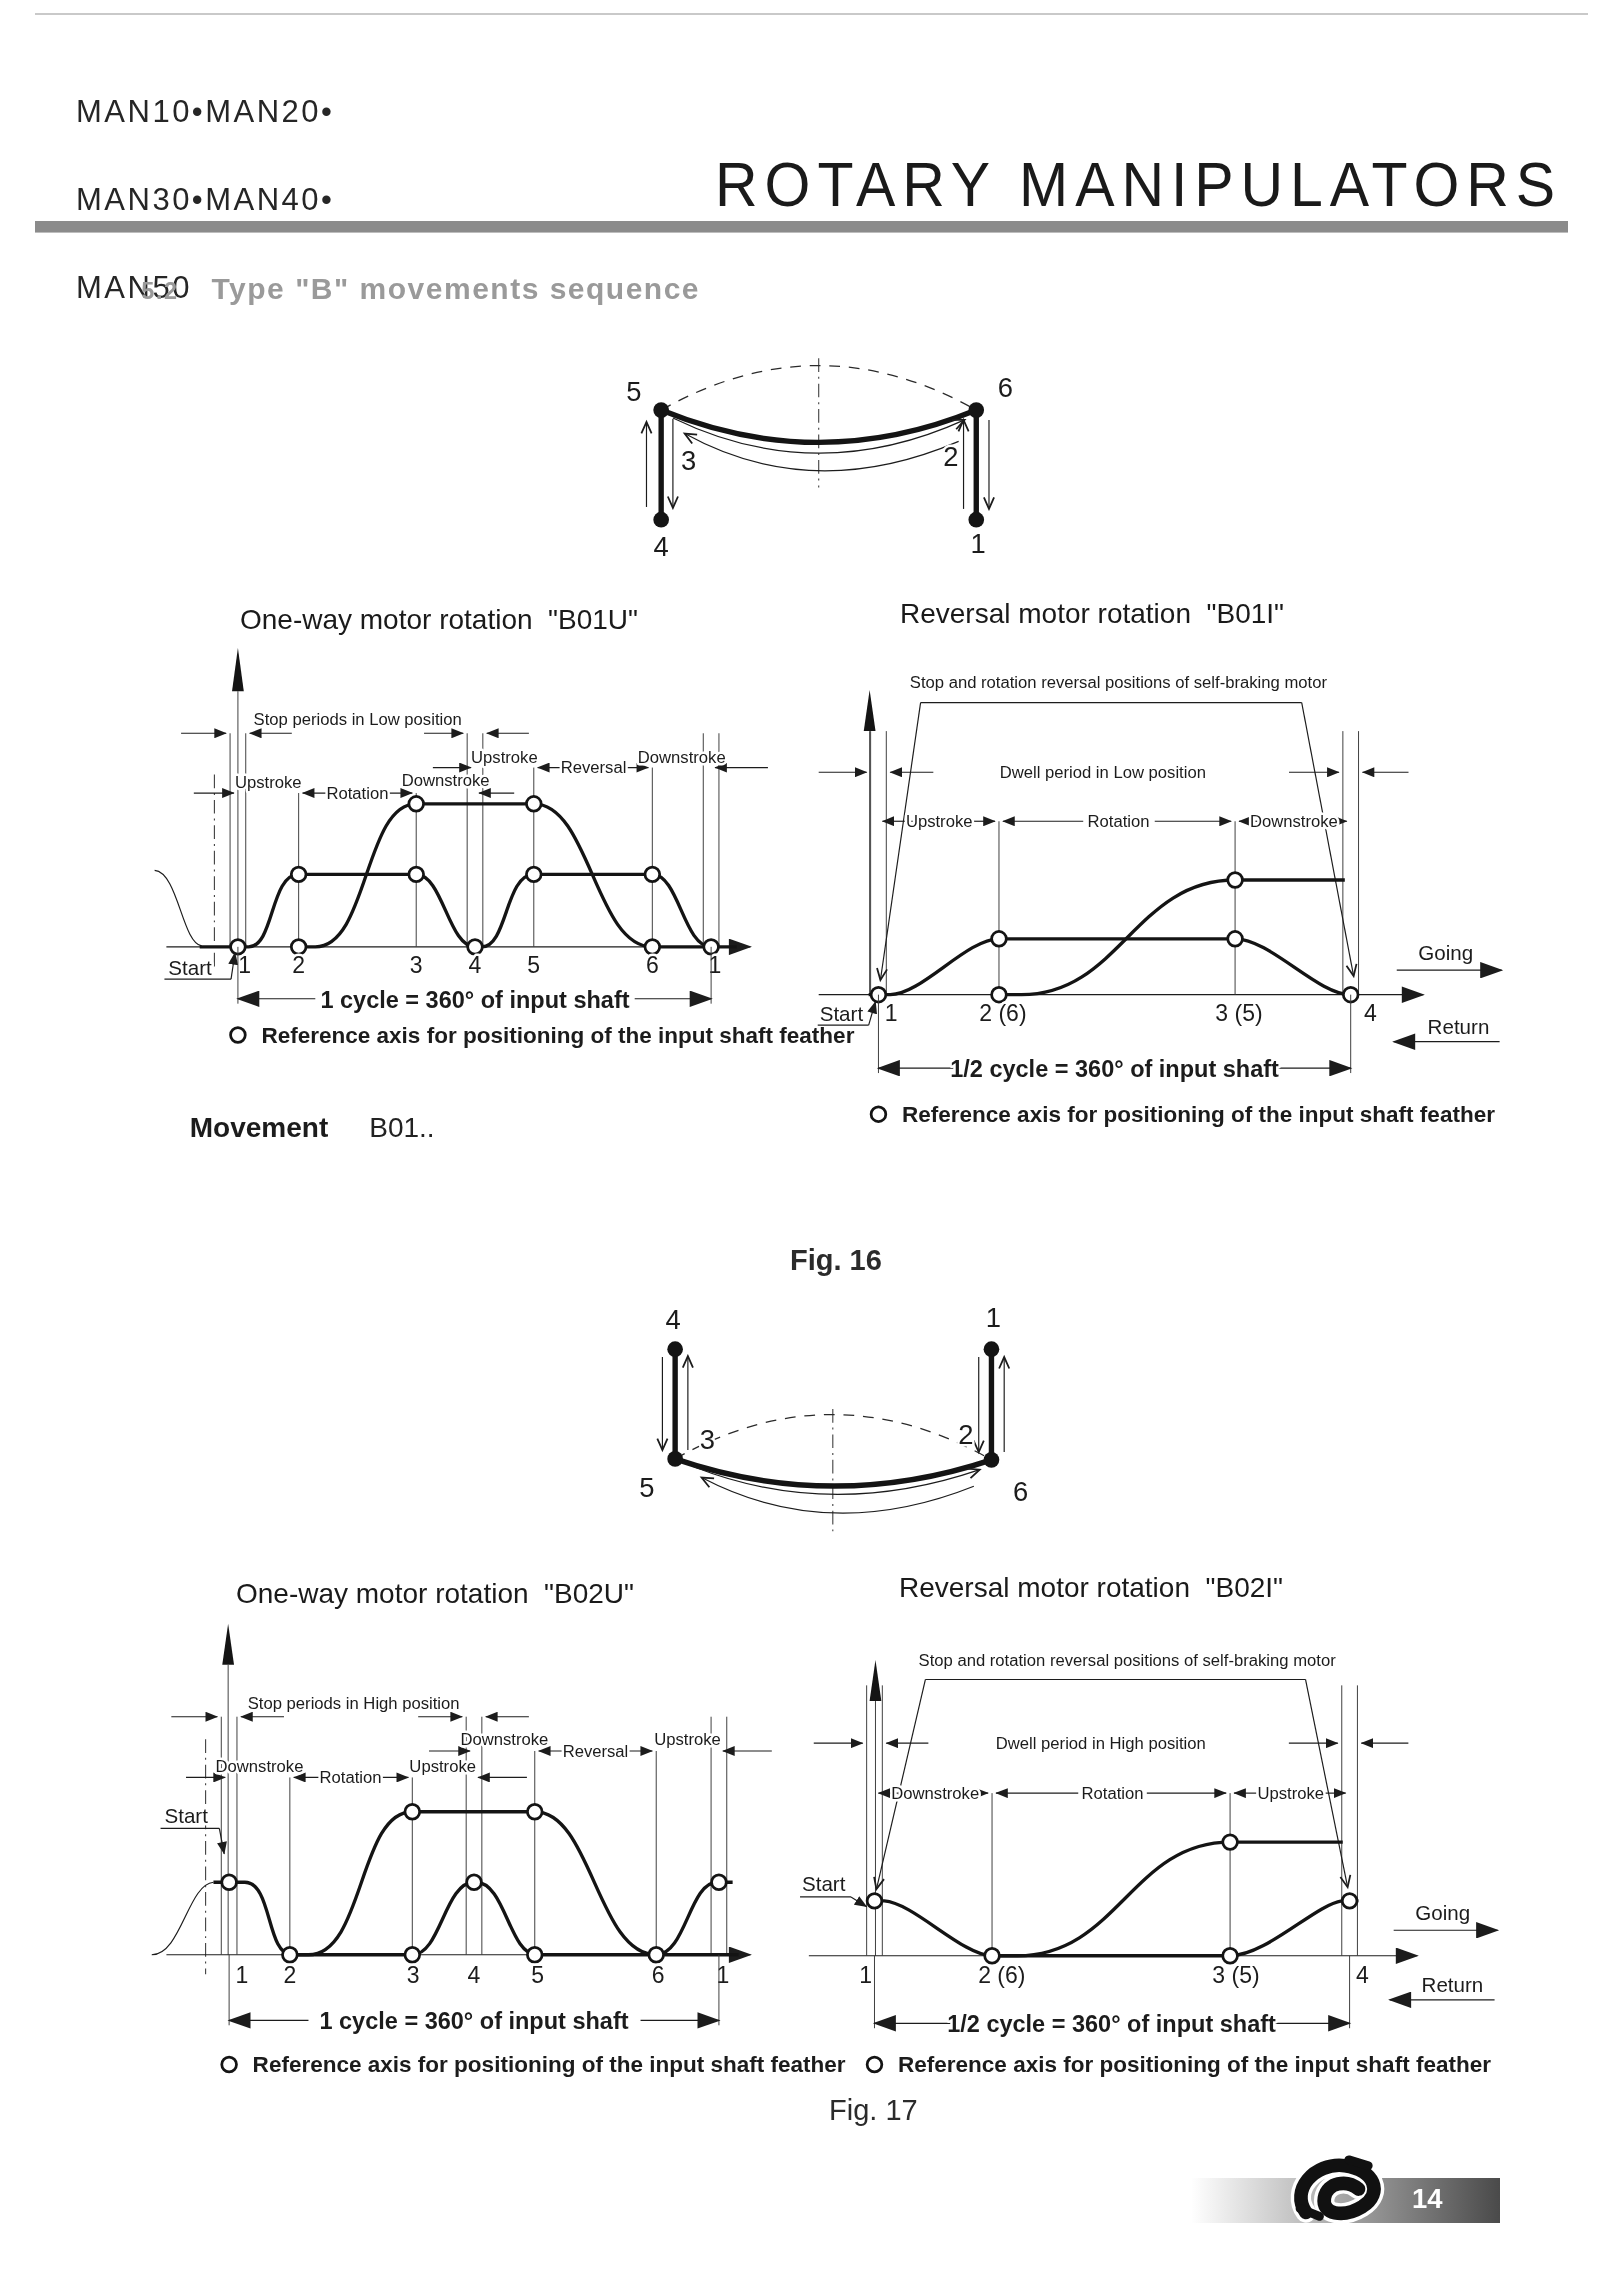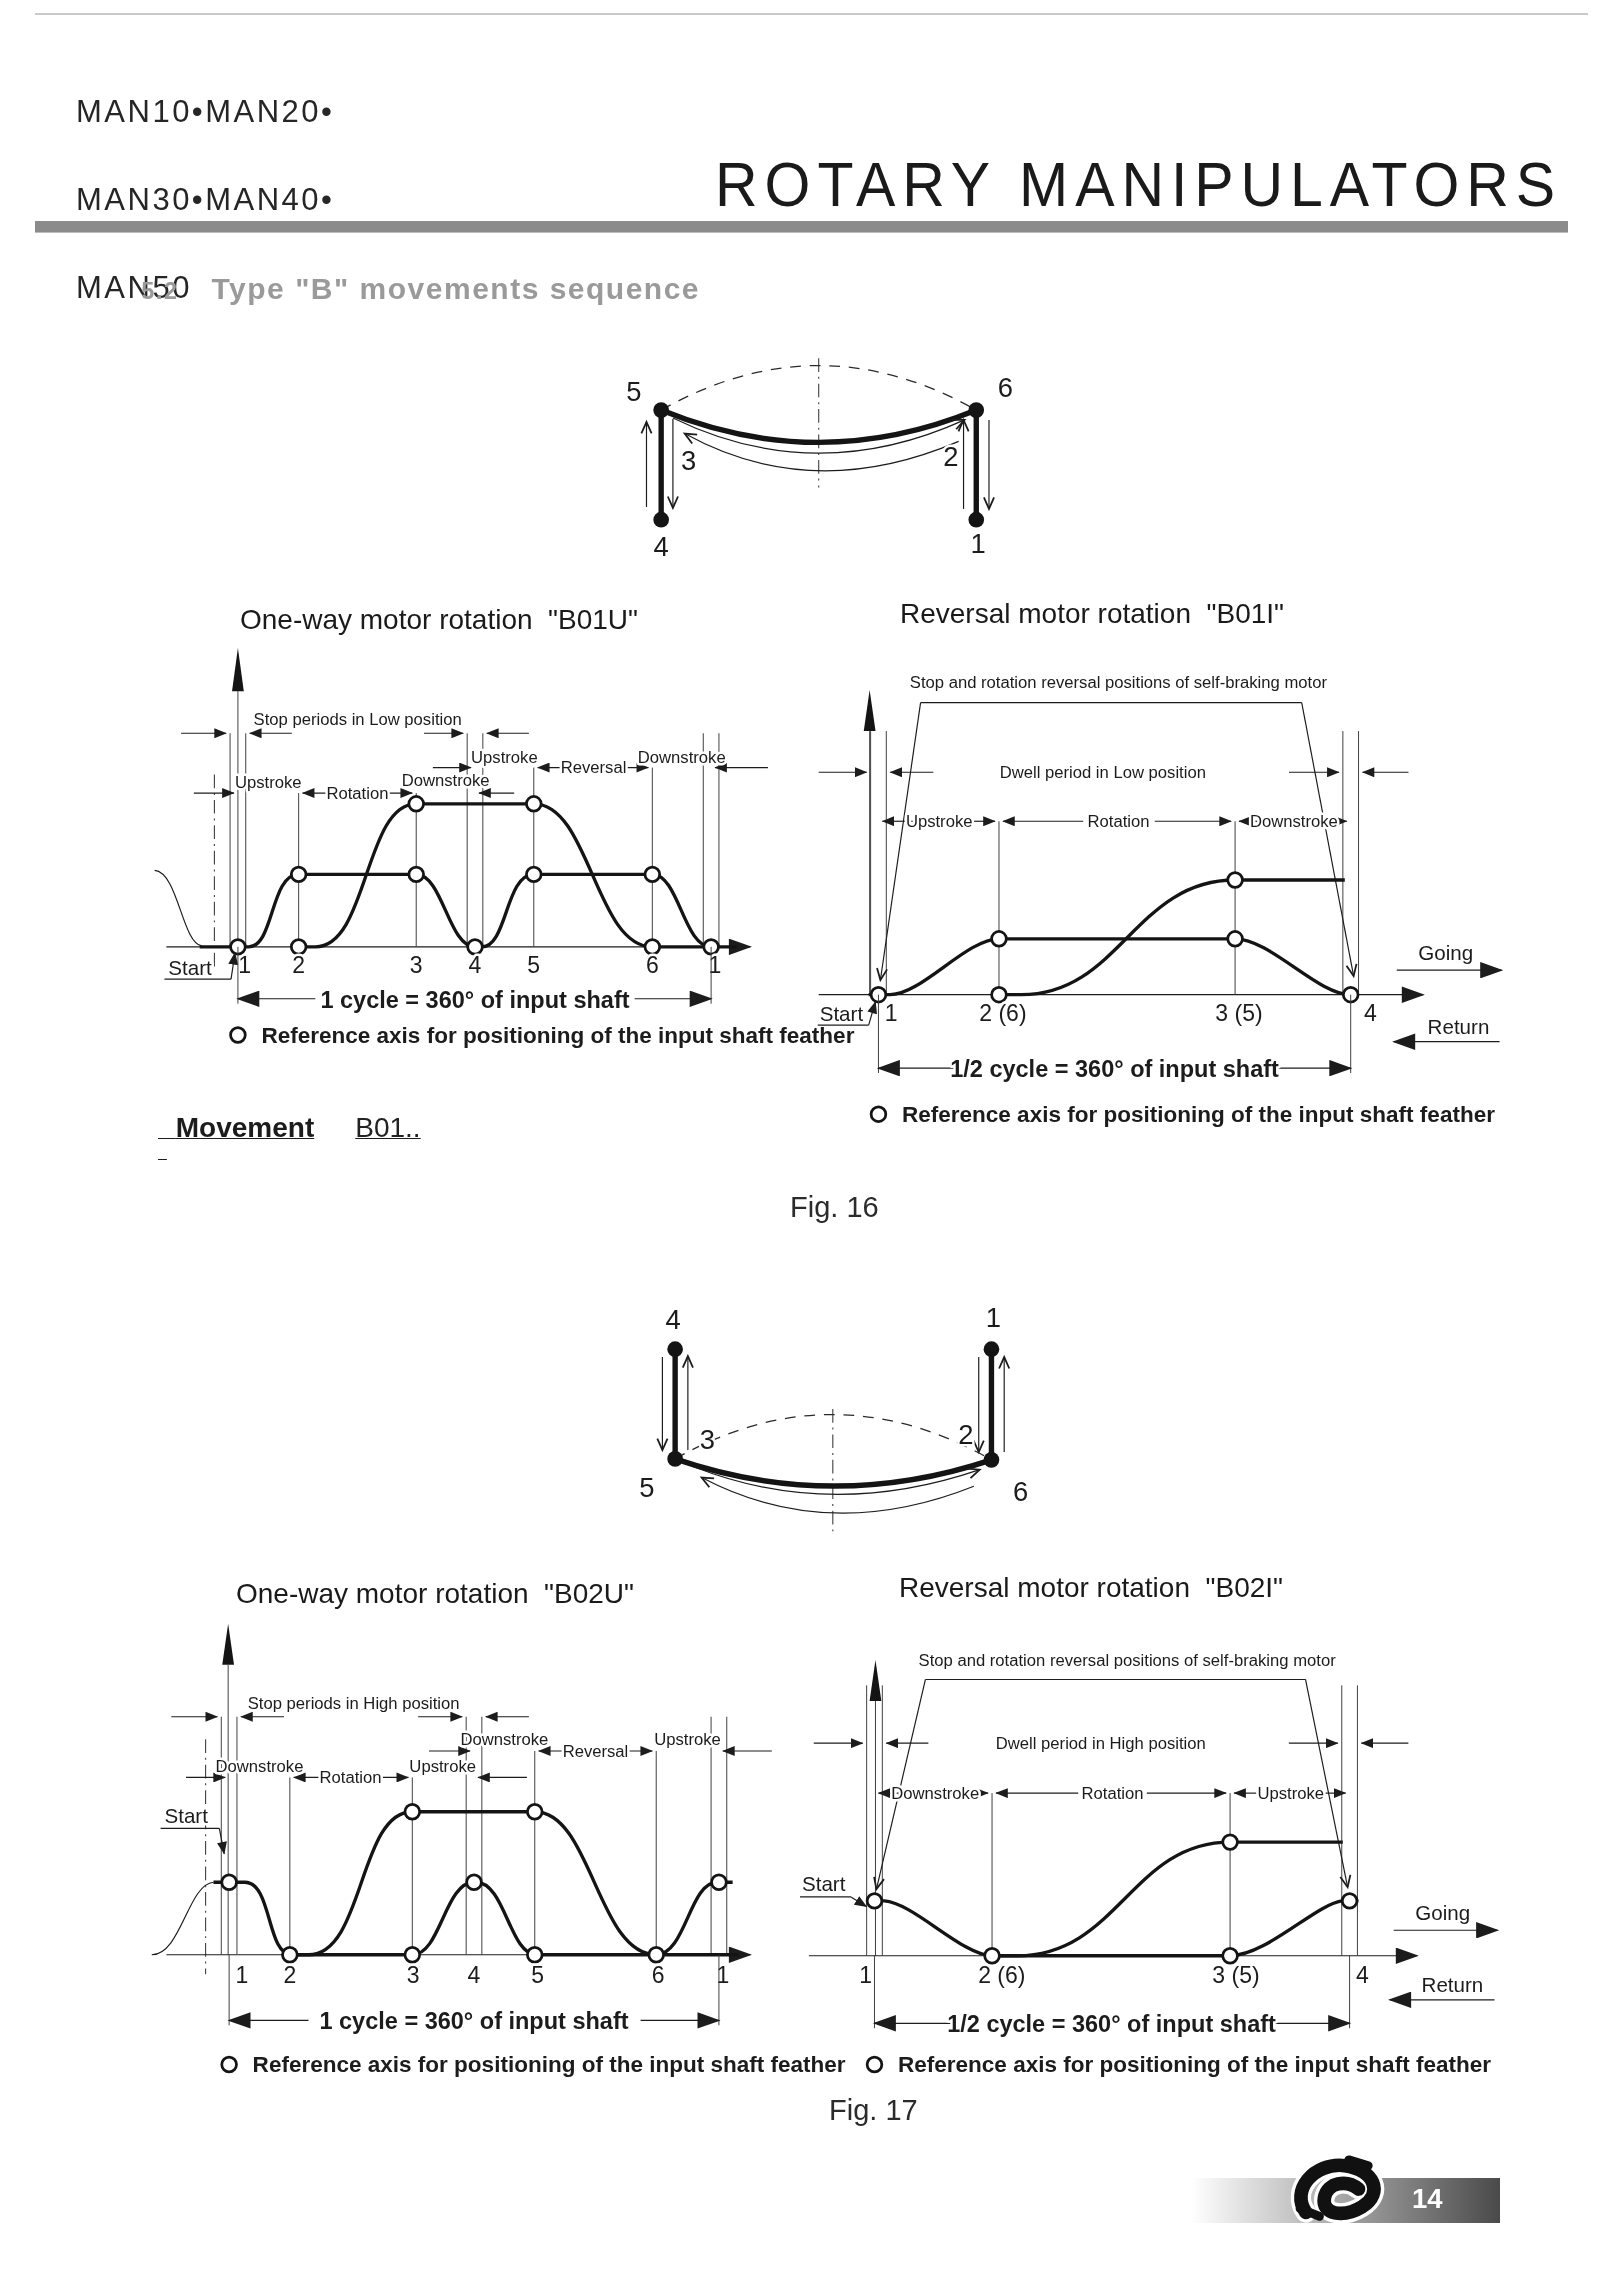--- a/index.html
+++ b/index.html
@@ -7,28 +7,28 @@
         font-family:"Liberation Sans",sans-serif;color:#1c1c1c;overflow:hidden;}
   .topline{position:absolute;left:35px;top:12.7px;width:1553px;height:2px;background:#c9c9c9;}
   .models{position:absolute;left:76px;top:90px;font-size:31px;letter-spacing:2.5px;color:#262626;line-height:44px;white-space:pre;}
   .main-title{position:absolute;right:59px;top:149px;font-size:59px;letter-spacing:6.9px;color:#1a1a1a;
               transform:scaleY(1.06);transform-origin:top right;white-space:nowrap;}
   .header-bar{position:absolute;left:35px;top:221px;width:1533px;height:10.8px;background:#8b8b8b;box-shadow:0 1px 0 #bdbdbd;}
   .section{position:absolute;left:102px;top:238px;font-size:30px;font-weight:bold;color:#9a9a9a;letter-spacing:1.5px;white-space:pre;}
   .section .num{margin-right:33px;}
   .chart-title{position:absolute;transform:translateX(-50%);font-size:28px;color:#1a1a1a;white-space:pre;}
   .mov{position:absolute;white-space:pre;}
-  .mov1{left:158px;top:1094px;text-decoration:underline;}
+  .mov1{left:172px;top:1094px;}
   .mov1 .lbl{font-weight:bold;font-size:28px;}
   .mov1 .code{font-size:28px;margin-left:41px;color:#222;}
   .mov2{left:155px;top:1280px;}
   .mov2 .lbl{font-size:30px;color:#2a2a2a;}
   .mov2 .code{font-size:37px;font-weight:bold;margin-left:45px;}
   .figcap{position:absolute;font-size:29px;color:#2b2b2b;}
-  .figcap16{left:790px;top:1191px;}
+  .figcap16{left:790px;top:1244px;font-weight:bold;}
   .figcap17{left:784px;top:2094px;margin-left:45px;}
   .footer-bar{position:absolute;left:1191px;top:2178px;width:309px;height:45px;
               background:linear-gradient(to right,#ffffff,#c6c6c6 32%,#8e8e8e 62%,#4a4a4a 100%);}
   .page-num{position:absolute;left:1412px;top:2183px;color:#ffffff;font-size:27.4px;font-weight:bold;}
   .logo{position:absolute;left:1286px;top:2152px;}
   svg.chart{position:absolute;overflow:visible;}
   
   .thin{stroke:#1c1c1c;stroke-width:1.2;fill:none;}
   .thick{stroke:#141414;stroke-width:3.4;fill:none;}
   .bar5{stroke:#141414;stroke-width:5.5;fill:none;stroke-linecap:round;}

